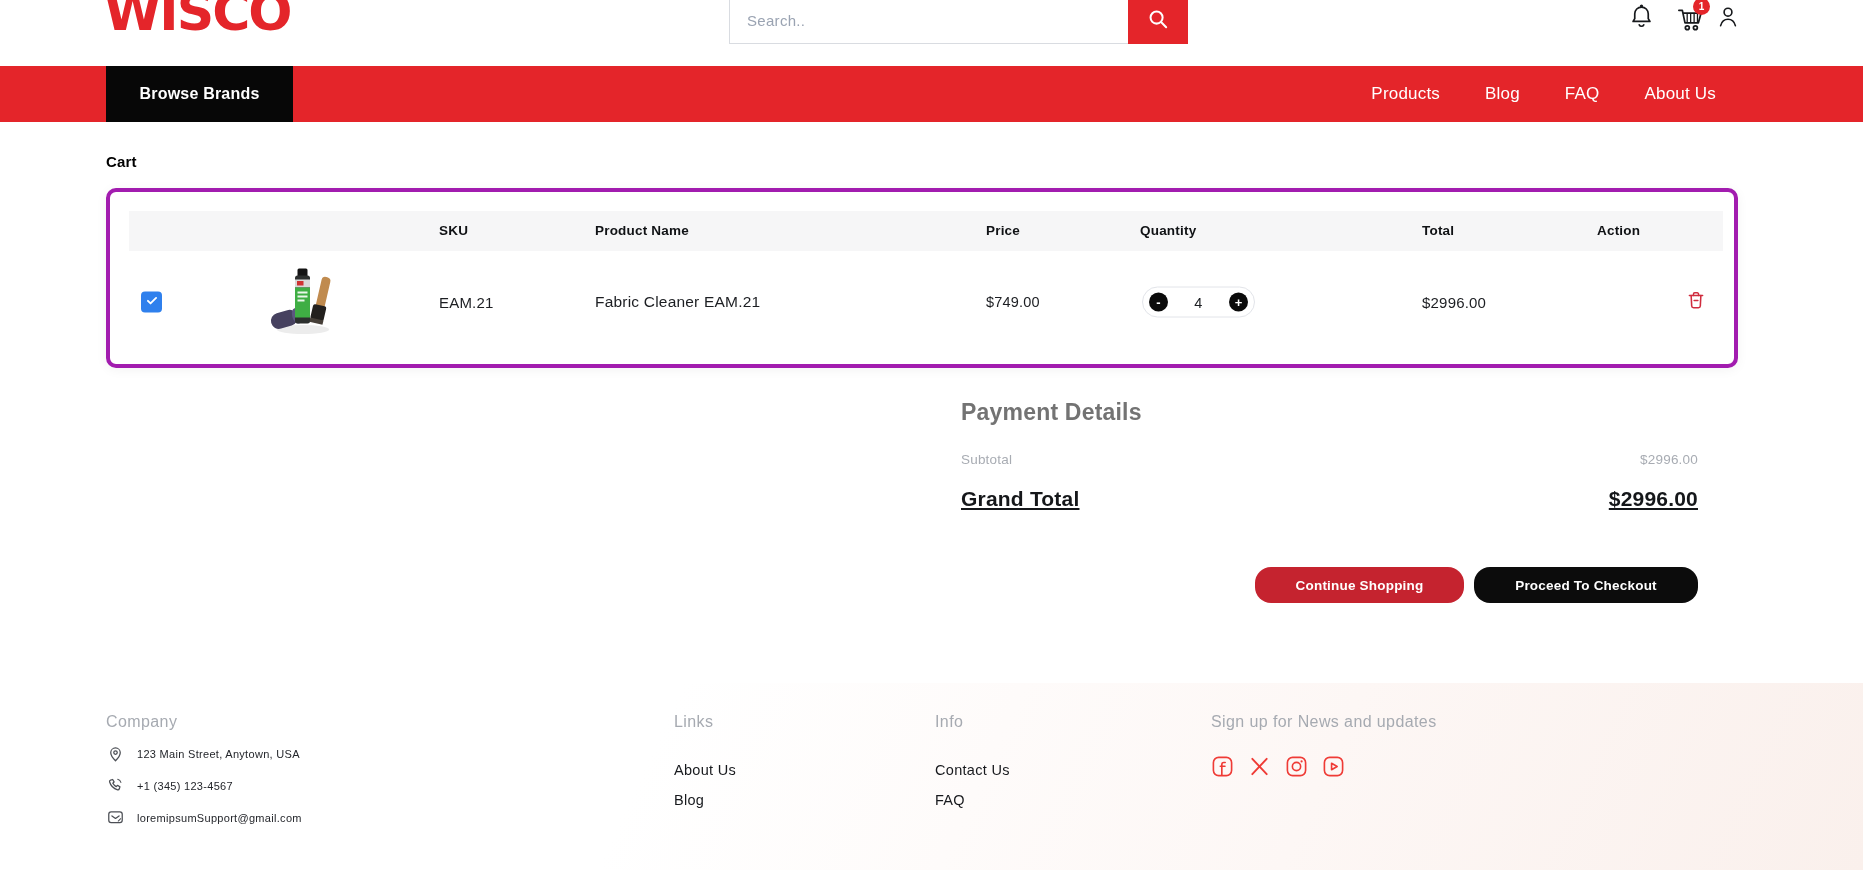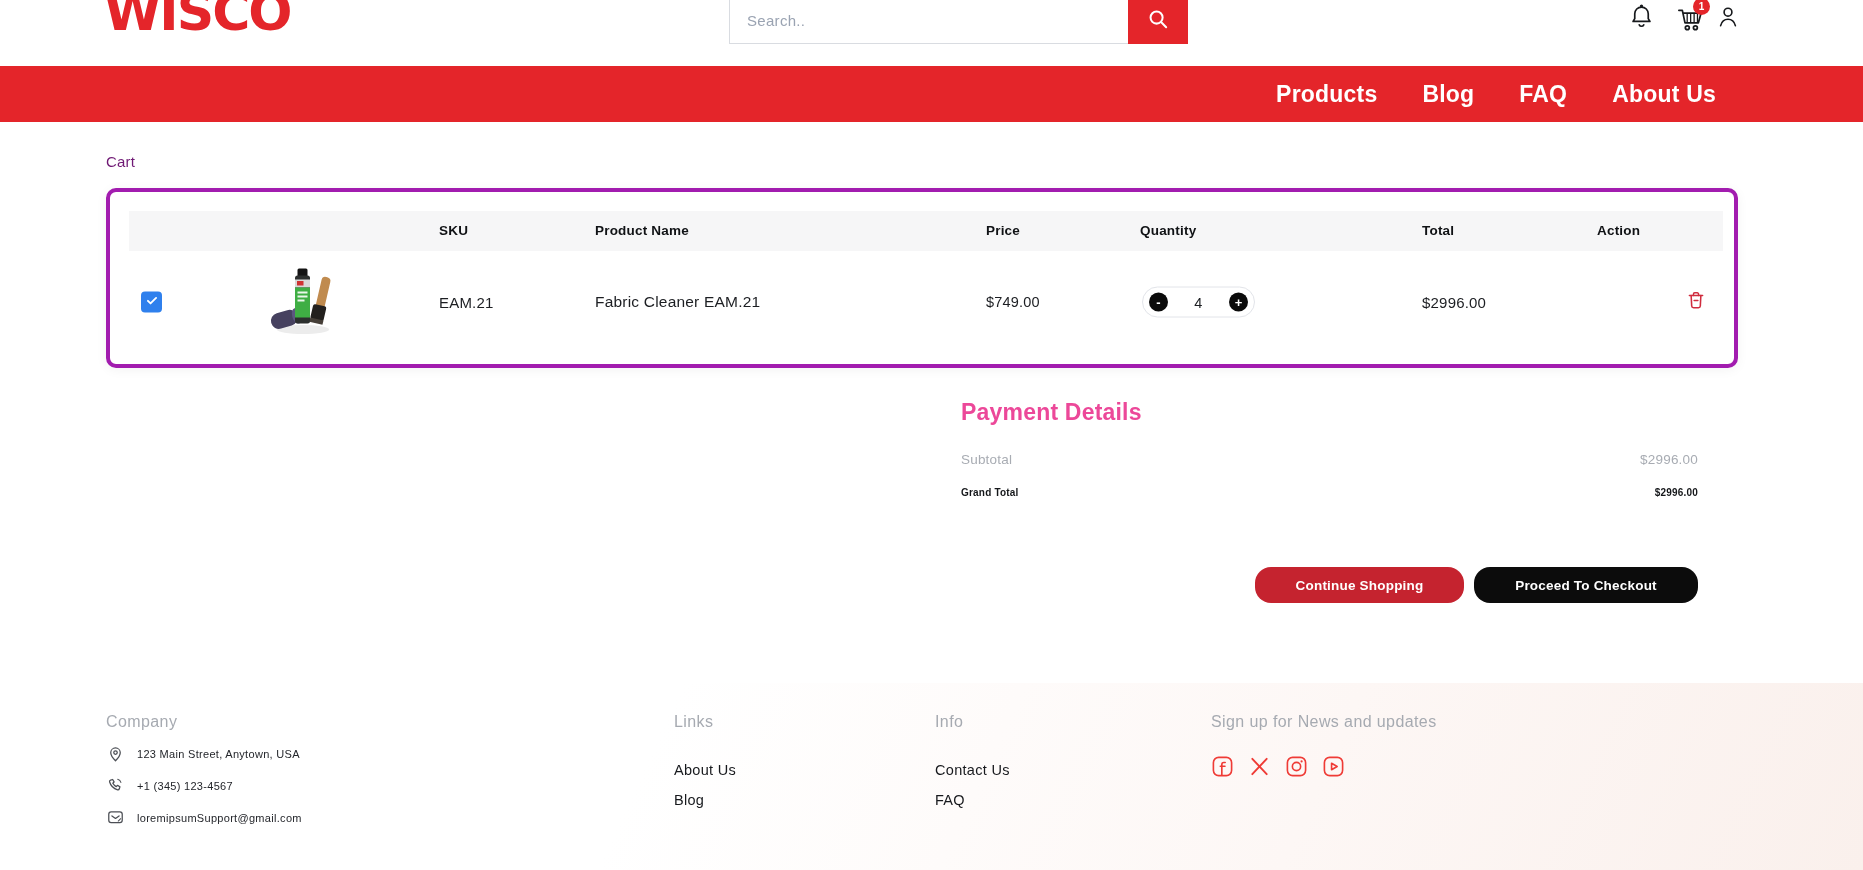--- a/index.html
+++ b/index.html
@@ -23,48 +23,48 @@
   .cart-badge { position:absolute; left:1693px; top:-2px; width:17px; height:17px; border-radius:50%;
                 background:#e4252a; color:#fff; font-size:10px; font-weight:bold; display:flex;
                 align-items:center; justify-content:center; }
   .icon-user { left:1715px; top:3px; }
 
   
   .navbar { position:absolute; top:66px; left:0; width:1863px; height:56px; background:#e4252a; }
   .browse-btn { position:absolute; left:106px; top:0; width:187px; height:56px; background:#070707; border:none;
                 color:#fff; font-weight:bold; font-size:16px; letter-spacing:.2px; cursor:pointer; font-family:inherit; }
   .nav-links { position:absolute; right:147px; top:0; height:56px; display:flex; align-items:center; gap:45px; }
-  .nav-link { color:#fff; font-weight:bold; font-size:23px; letter-spacing:.2px; cursor:pointer; }
-
-  
-  .cart-title { position:absolute; left:106px; top:153px; font-size:15px; font-weight:normal; color:#701a75; letter-spacing:.2px; }
+  .nav-link { color:#fff; font-weight:normal; font-size:17px; letter-spacing:.2px; cursor:pointer; }
+
+  
+  .cart-title { position:absolute; left:106px; top:153px; font-size:15px; font-weight:bold; color:#000000; letter-spacing:.2px; }
   .card { position:absolute; left:106px; top:188px; width:1632px; height:180px; background:#fff;
           border:4px solid #a21caf; border-radius:10px; box-shadow:0 2px 12px rgba(20,20,40,.05); }
   .thead { position:absolute; left:19px; top:19px; width:1594px; height:40px; background:#f6f6f7; }
   .th { position:absolute; top:0; line-height:40px; font-size:13.5px; font-weight:bold; color:#101215; letter-spacing:.2px; }
   .th-sku{left:310px;} .th-name{left:466px;} .th-price{left:857px;} .th-qty{left:1011px;} .th-total{left:1293px;} .th-action{left:1468px;}
   .trow { position:absolute; left:19px; top:59px; width:1594px; height:102px; }
   .cell { position:absolute; top:50%; transform:translateY(-50%); font-size:15px; color:#1c1e22; letter-spacing:.2px; }
   .cell-check{left:12px;} .cell-img{left:140px;} .cell-sku{left:310px;} .cell-name{left:466px; font-size:15.5px;}
   .cell-price{left:857px; font-size:14.5px;} .cell-qty{left:1013px;} .cell-total{left:1293px;} .cell-action{left:1556px;}
   .checkbox { width:21px; height:21px; border-radius:4px; background:#2f80ed; display:flex; align-items:center;
               justify-content:center; cursor:pointer; }
   .qty-pill { width:113px; height:31px; border:1.5px solid #e2e4e9; border-radius:16px; display:flex;
               align-items:center; justify-content:space-between; padding:0 6px; background:#fff; }
   .step-btn { width:19px; height:19px; border-radius:50%; background:#0b0b0b; color:#fff; border:none; font-size:13px;
               font-weight:bold; line-height:1; display:flex; align-items:center; justify-content:center; cursor:pointer; font-family:inherit; }
   .qty-val { font-size:14.5px; color:#1c1e22; }
   .trash-btn { background:none; border:none; cursor:pointer; color:#d02c3e; padding:0; display:block; }
 
   
   .payment { position:absolute; left:961px; top:399px; width:737px; height:220px; }
-  .pay-title { position:absolute; top:0; left:0; font-size:23px; font-weight:bold; color:#ec4899; letter-spacing:.2px; }
+  .pay-title { position:absolute; top:0; left:0; font-size:23px; font-weight:bold; color:#737373; letter-spacing:.2px; }
   .pay-row { position:absolute; left:0; width:737px; display:flex; justify-content:space-between; }
   .row-sub { top:53px; font-size:13.5px; color:#a8acb3; letter-spacing:.2px; }
-  .row-grand { top:88px; font-size:10px; font-weight:bold; color:#15171a; letter-spacing:.2px; }
+  .row-grand { top:88px; font-size:21px; font-weight:bold; color:#15171a; letter-spacing:.2px;text-decoration:underline; }
   .pay-actions { position:absolute; top:168px; right:0; display:flex; gap:10px; }
   .btn { height:36px; border:none; border-radius:16px; color:#fff; font-size:13.5px; font-weight:bold;
          letter-spacing:.2px; cursor:pointer; font-family:inherit; }
   .btn-continue { width:209px; background:#c5232f; }
   .btn-checkout { width:224px; background:#0c0c0c; }
 
   
   .footer { position:absolute; left:0; top:683px; width:1863px; height:187px;
             background:linear-gradient(115deg,#ffffff 35%,#fdf7f5 70%,#faf0ec 100%); }
   .fcol { position:absolute; top:30px; }
@@ -116,20 +116,21 @@
     <span class="cart-badge">1</span>
     <span class="hicon icon-user">
       <svg width="26" height="27" viewBox="0 0 24 24" fill="none" stroke="currentColor" stroke-width="1.5" stroke-linecap="round" stroke-linejoin="round">
         <circle cx="12" cy="8" r="3.6"></circle>
           <path d="M5.2 20.4c1-3.9 3.7-5.9 6.8-5.9s5.8 2 6.8 5.9"></path>
       </svg>
     </span>
   </div>
 
   <div class="navbar">
+    <button class="browse-btn">Browse Brands</button>
     <div class="nav-links">
       <span class="nav-link">Products</span>
       <span class="nav-link">Blog</span>
       <span class="nav-link">FAQ</span>
       <span class="nav-link">About Us</span>
     </div>
   </div>
 
   <div class="cart-title">Cart</div>
 

